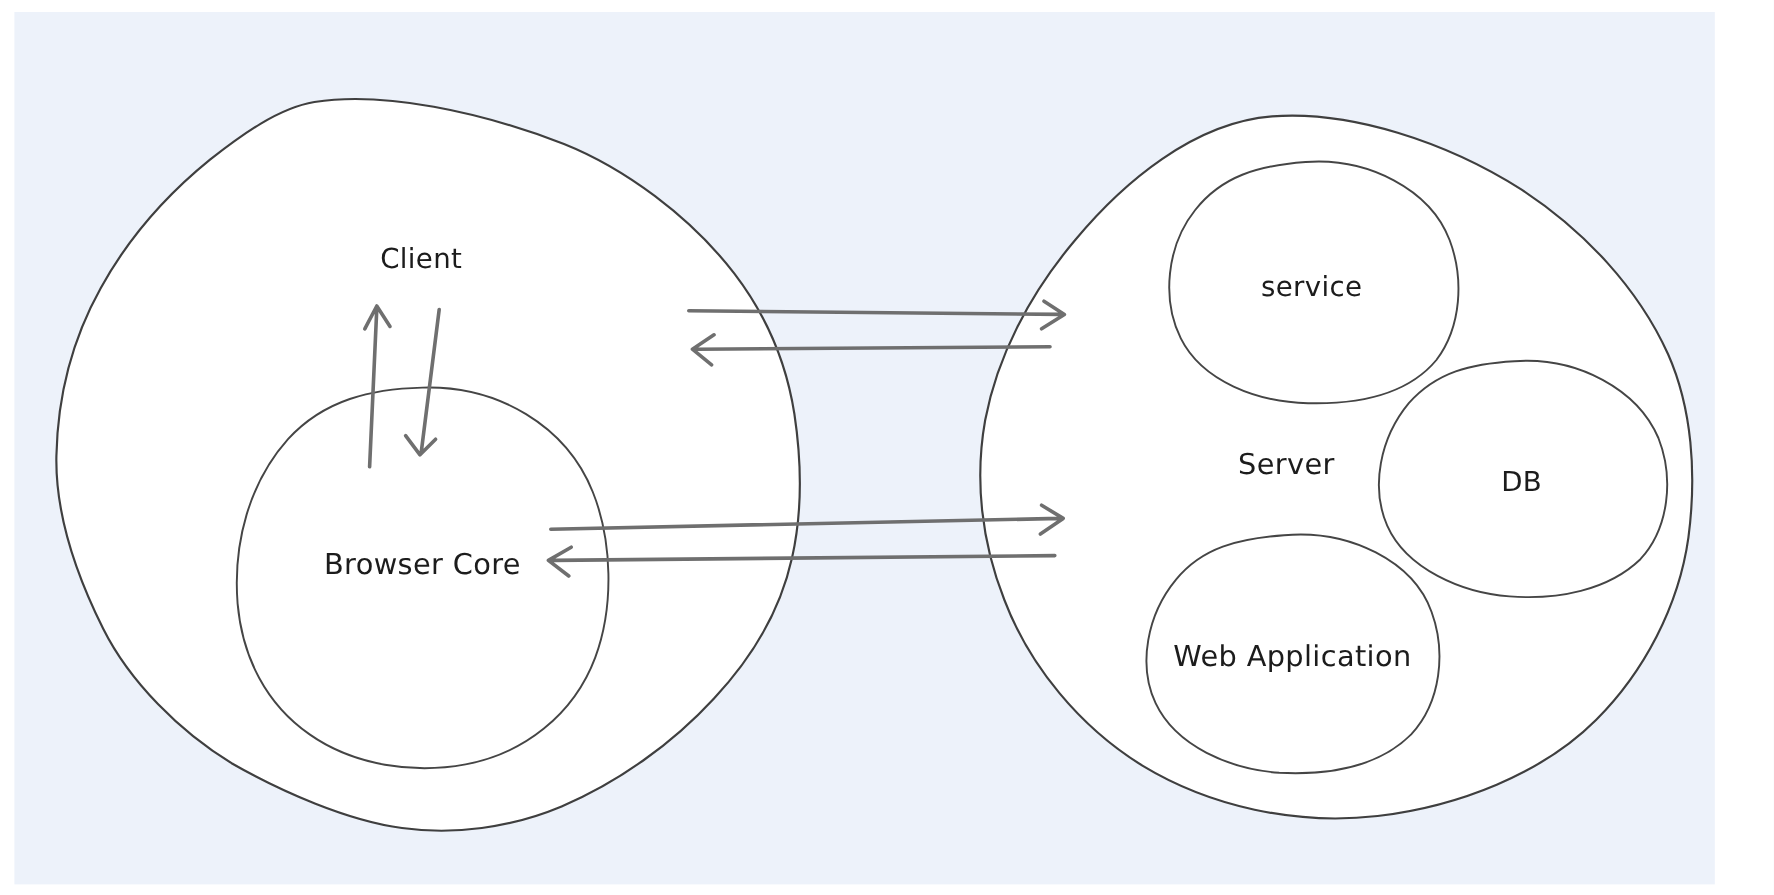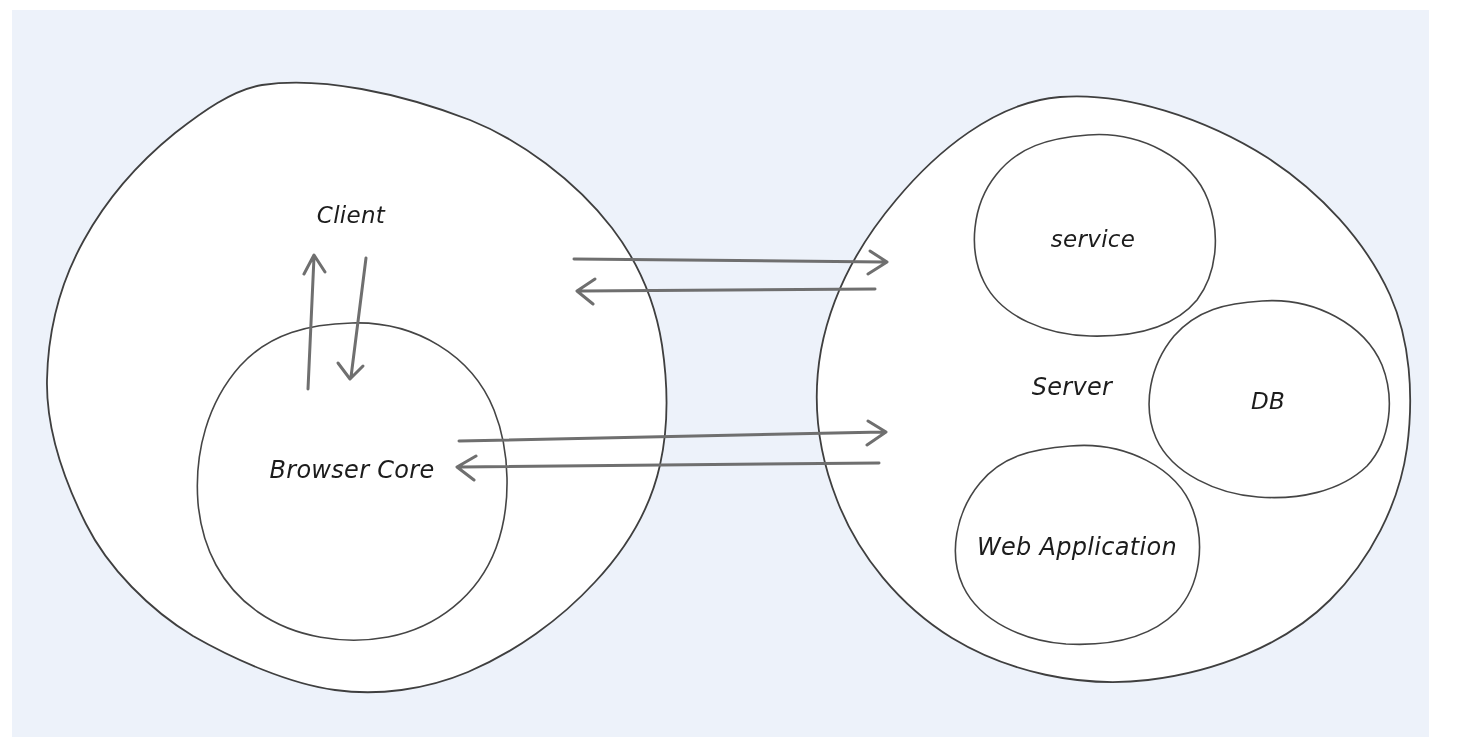--- a/index.html
+++ b/index.html
@@ -8,21 +8,20 @@
     width: 1478px;
     height: 746px;
     background: #ffffff;
     overflow: hidden;
     font-family: "DejaVu Sans", "Liberation Sans", sans-serif;
   }
   .stage {
     position: relative;
     width: 1478px;
     height: 591px;
-    font-style: italic;
   }
   svg { display: block; }
   .blob {
     fill: #ffffff;
     stroke: #3f3f3f;
     stroke-width: 1.8;
     stroke-linejoin: round;
   }
   .inner-shape {
     fill: #ffffff;

